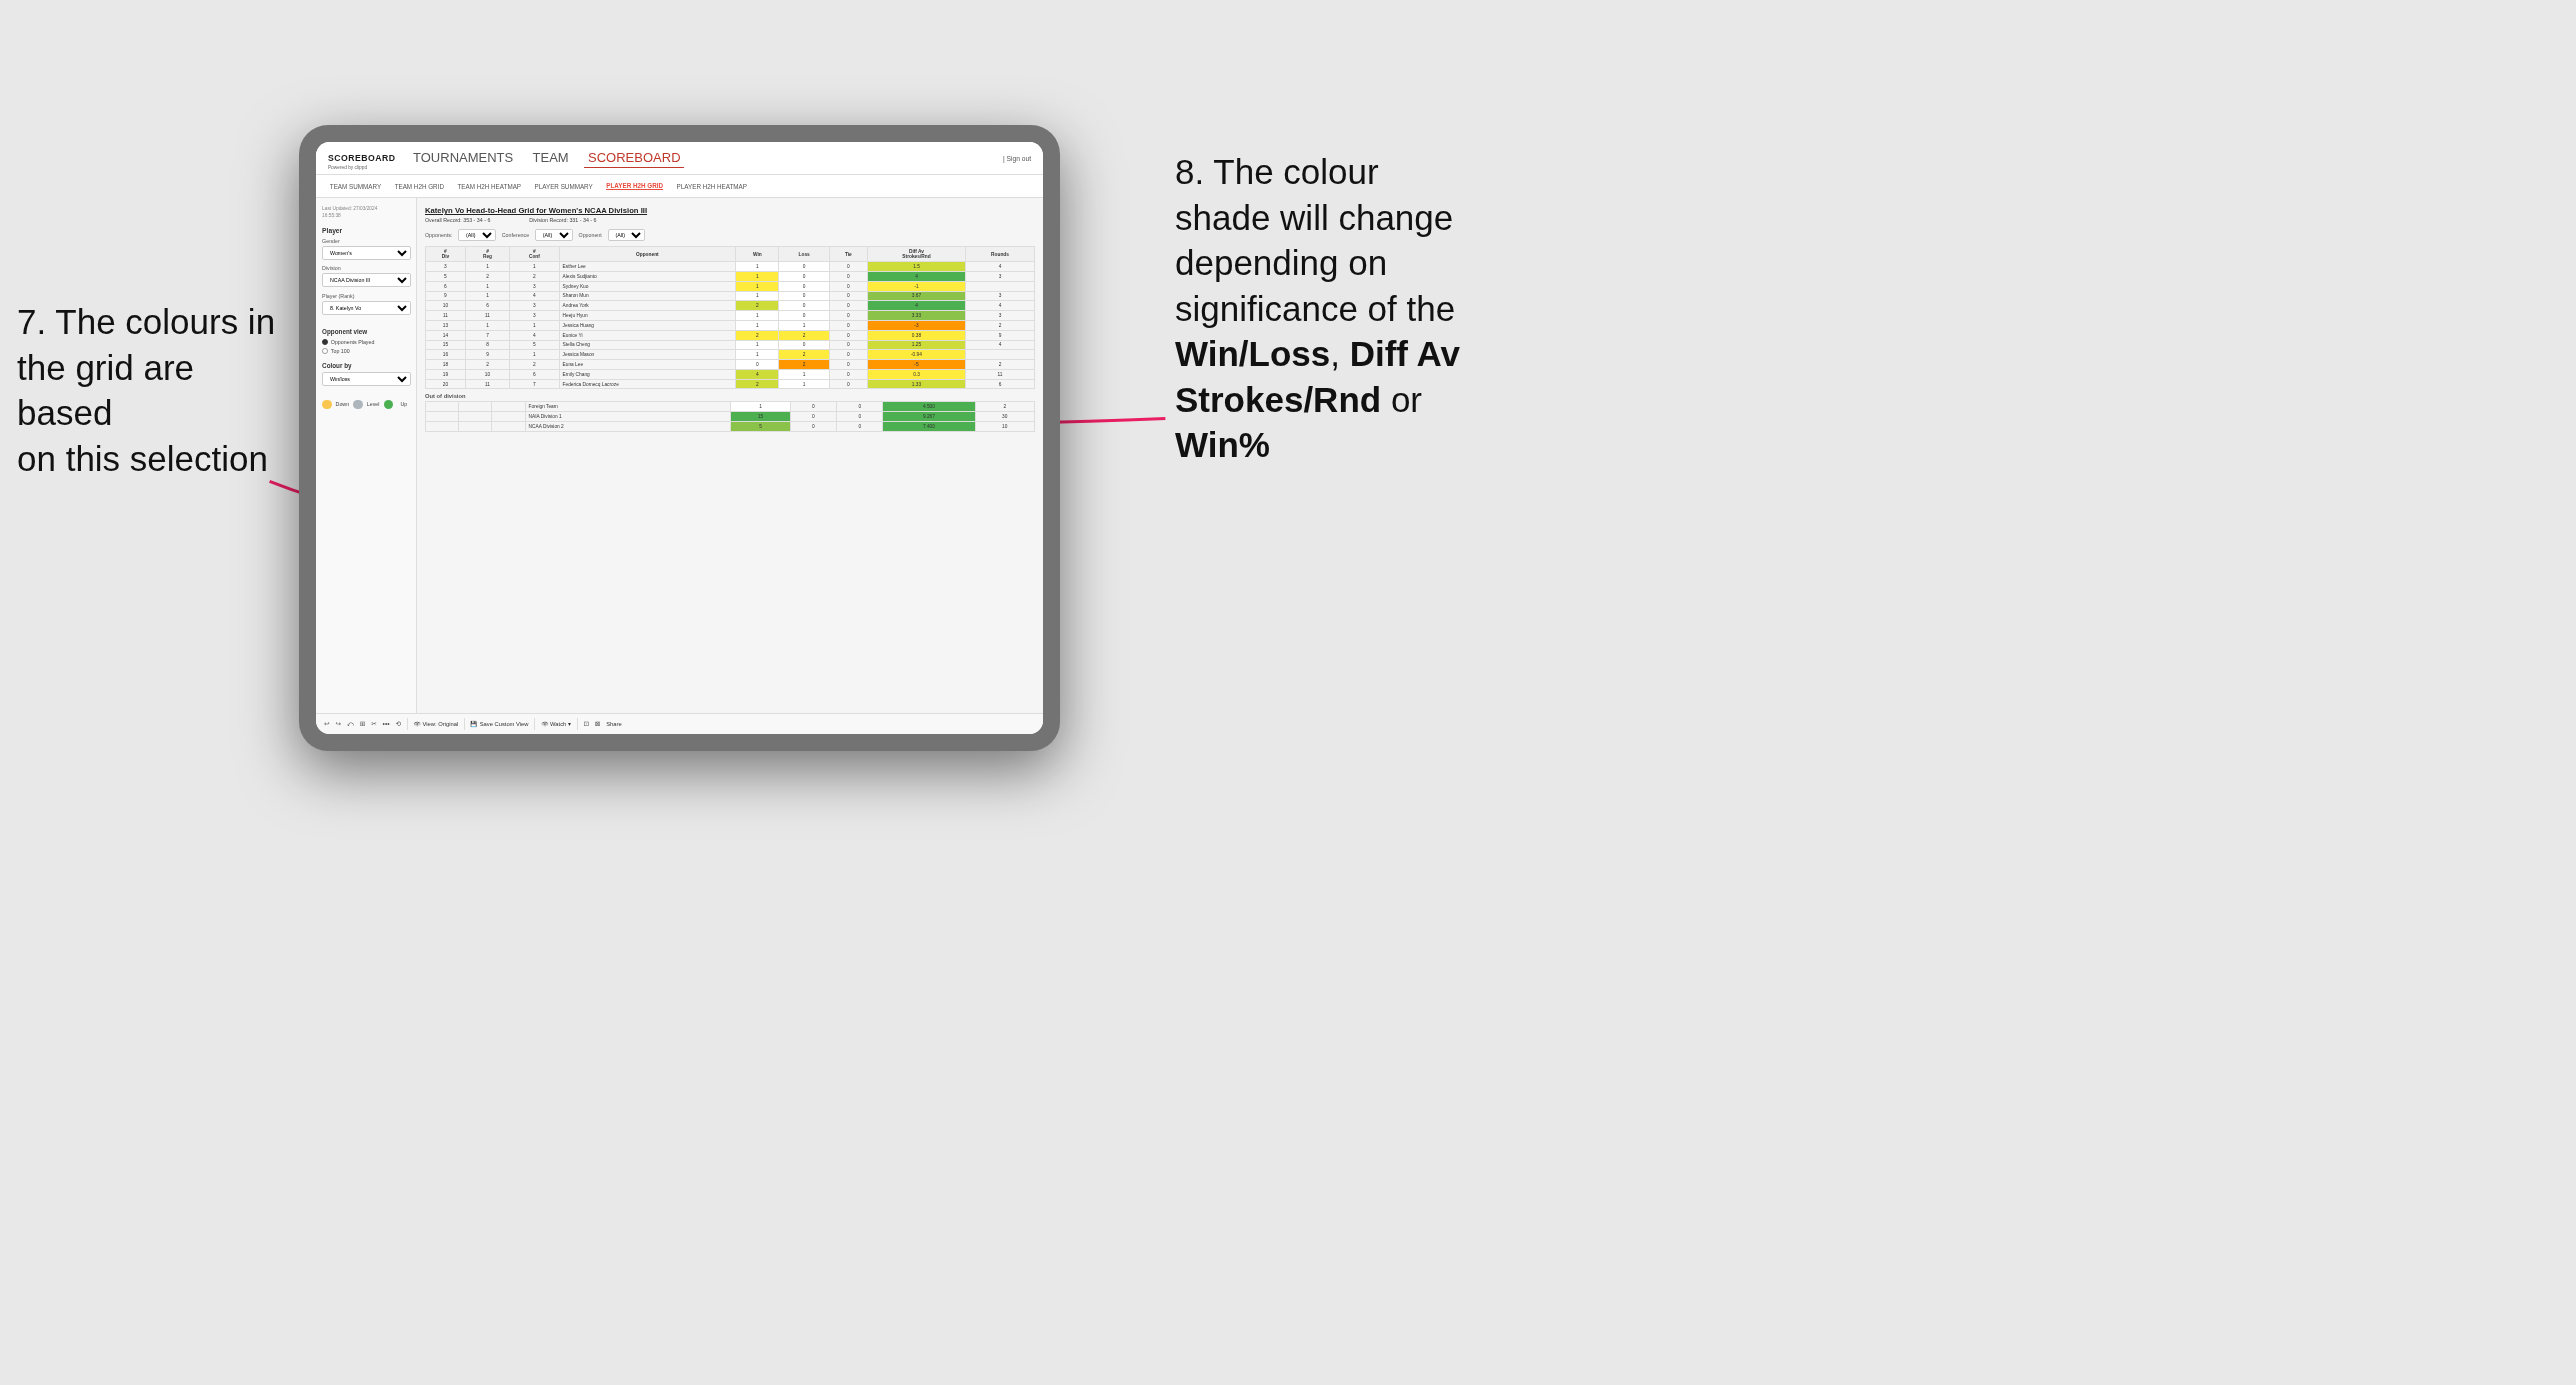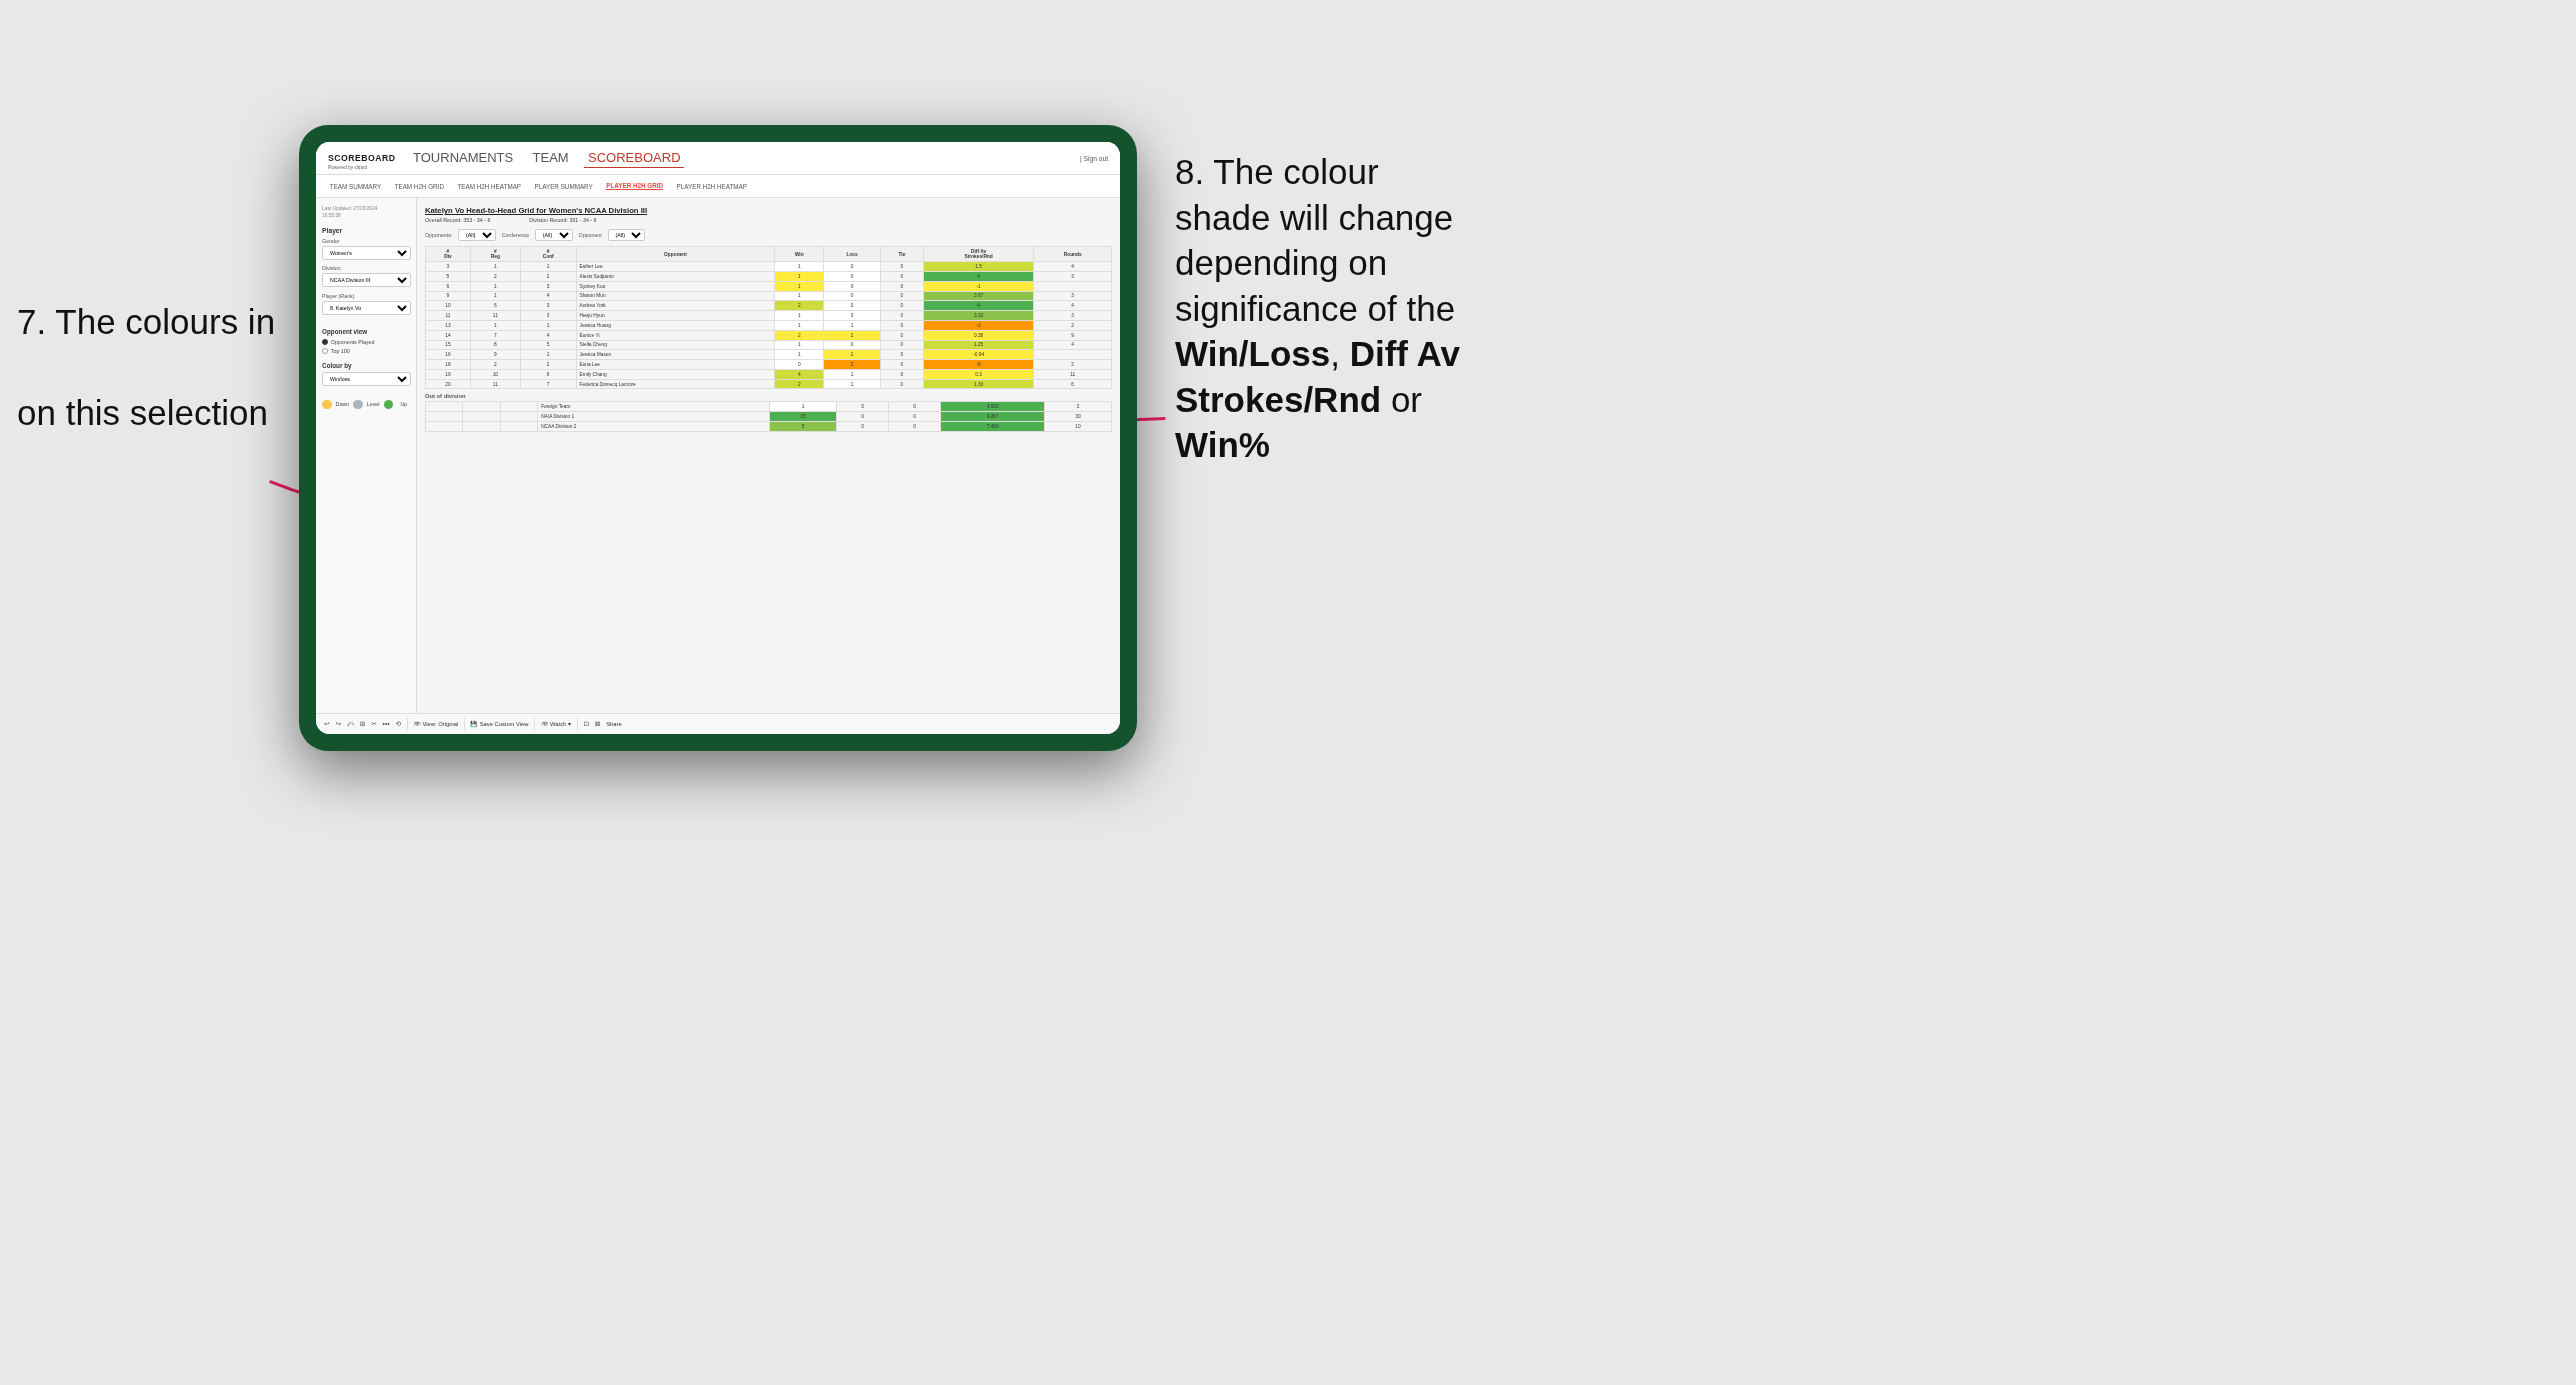--- a/index.html
+++ b/index.html
@@ -10,23 +10,23 @@
       height: 1386px;
       overflow: hidden;
       position: relative;
     }
 
     
     .tablet-frame {
       position: absolute;
       left: 299px;
       top: 125px;
-      width: 838px;
+      width: 761px;
       height: 626px;
-      background: #14532d;
+      background: #737373;
       border-radius: 29px;
       box-shadow: 0 19px 58px rgba(0,0,0,0.5);
       padding: 17.3px;
     }
     .tablet-screen {
       width: 100%;
       height: 100%;
       background: #fff;
       border-radius: 13.5px;
       overflow: hidden;
@@ -333,21 +333,21 @@
     .arrow-svg {
       position: absolute;
       pointer-events: none;
     }
   </style>
 </head>
 <body>
 
 <div class="annotation annotation-left">
   <span>7. The colours in</span><br>
-  <br>
+  <span>the grid are based</span><br>
   <span>on this selection</span>
 </div>
 
 <div class="annotation annotation-right">
   <span>8. The colour</span><br>
   <span>shade will change</span><br>
   <span>depending on</span><br>
   <span>significance of the</span><br>
   <strong>Win/Loss</strong><span>, </span><strong>Diff Av</strong><br>
   <strong>Strokes/Rnd</strong><span> or</span><br>

